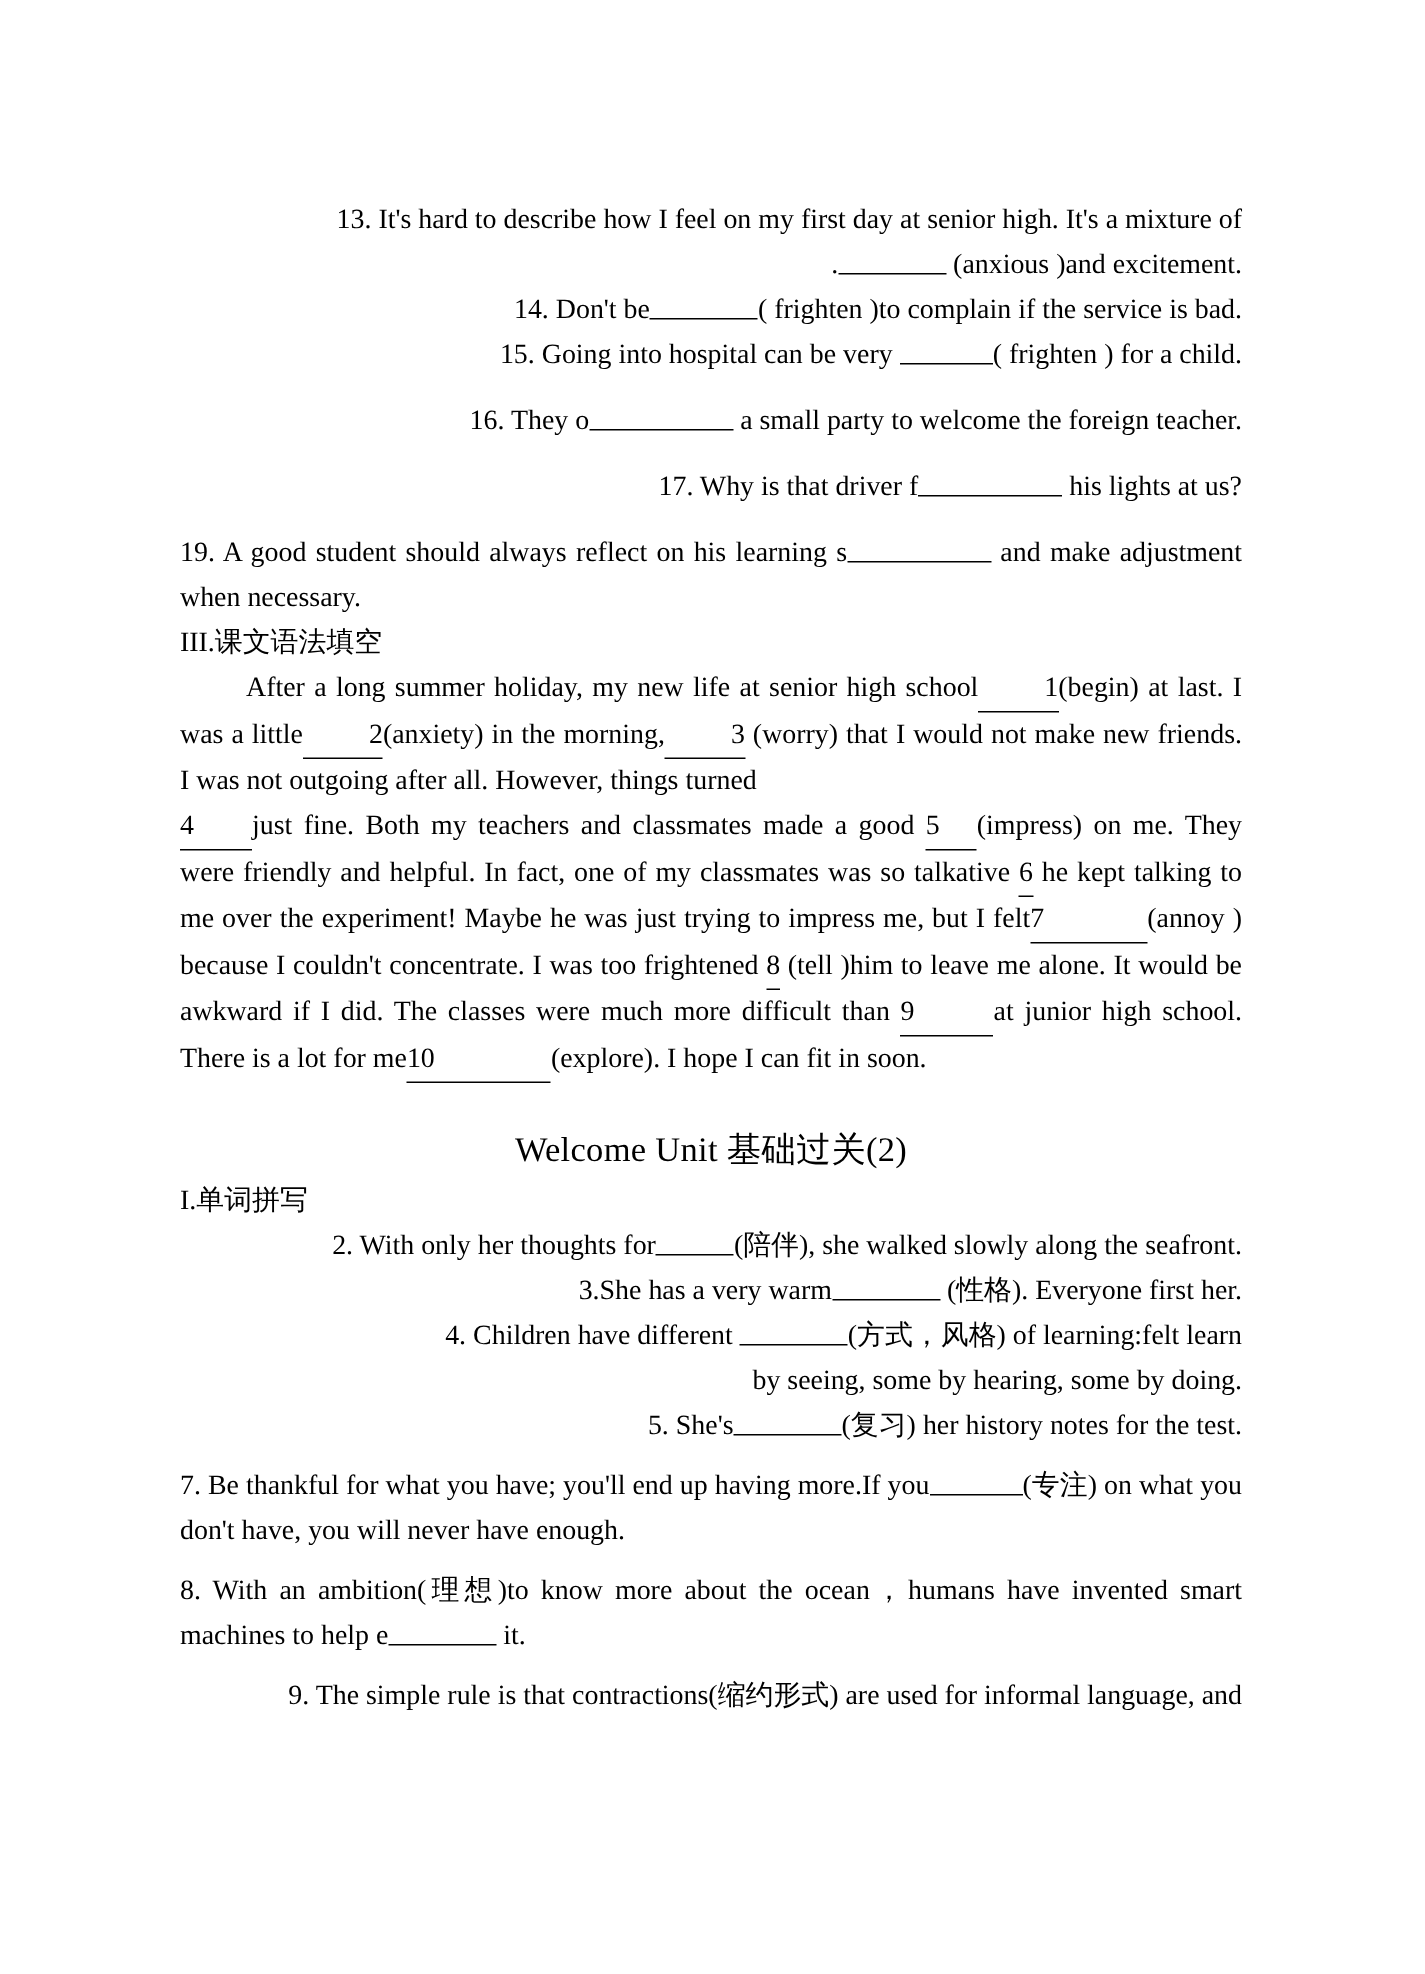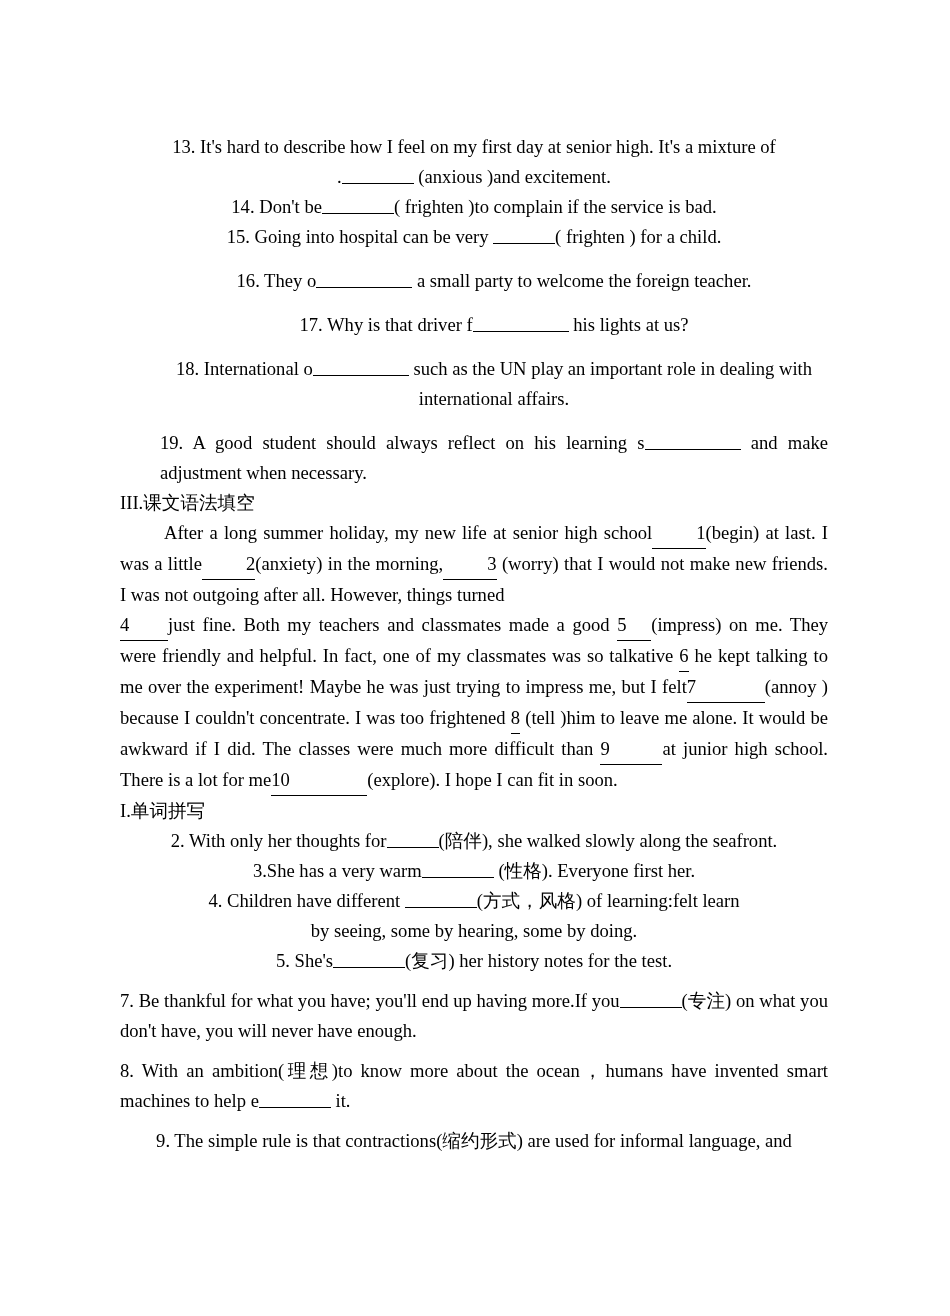--- a/index.html
+++ b/index.html
@@ -23,24 +23,24 @@
     background: #ffffff;
   }
   .doc {
     font-size: 18.6px;
     line-height: 30px;
   }
   p {
     margin: 0;
   }
   
-  .ln        { margin: 0; text-align: center; }
+  .ln        { margin: 0; text-align: right; }
   .just      { margin: 0; text-align: justify; text-align-last: left; }
   .gap-sm    { margin-top: 10px; }
-  .gap-md    { margin-top: 14px; margin-left: 40px; }
+  .gap-md    { margin-top: 14px; }
   .indent    { text-indent: 44px; }
 
   
   .sec-head {
     margin: 0;
     font-size: 18.6px;
     line-height: 30px;
   }
 
   
@@ -89,30 +89,30 @@
     <p class="ln"><span>.</span><span class="blk b7"></span><span> (anxious )and excitement.</span></p>
 
     <p class="ln"><span>14.</span> <span>Don't be</span><span class="blk b7"></span><span>( frighten )to complain if the service is bad.</span></p>
 
     <p class="ln"><span>15.</span> <span>Going into hospital can be very </span><span class="blk b6"></span><span>( frighten ) for a child.</span></p>
 
     <p class="ln gap-md"><span>16.</span> <span>They o</span><span class="blk b9"></span><span> a small party to welcome the foreign teacher.</span></p>
 
     <p class="ln gap-md"><span>17.</span> <span>Why is that driver f</span><span class="blk b9"></span><span> his lights at us?</span></p>
 
-    <p class="ln gap-md"><span>18.</span> <span>International o</span><span class="blk b9"></span><span> such as the UN play an important role in dealing with international affairs.</span></p>
 
     <p class="just gap-md"><span>19.</span> <span>A good student should always reflect on his learning s</span><span class="blk b9"></span><span> and make adjustment when necessary.</span></p>
 
     <p class="sec-head">III.课文语法填空</p>
 
     <p class="just indent"><span>After a long summer holiday, my new life at senior high school</span><span class="nblk n-sm">1</span><span>(begin) at last. I was a little</span><span class="nblk n-md">2</span><span>(anxiety) in the morning,</span><span class="nblk n-sm">3</span><span> (worry) that I would not make new friends. I was not outgoing after all. However, things turned</span></p>
 
     <p class="just"><span class="nblk n-md">4</span><span>just fine. Both my teachers and classmates made a good </span><span class="nblk n-sm">5</span><span>(impress) on me. They were friendly and helpful. In fact, one of my classmates was so talkative </span><span class="nblk">6</span><span> he kept talking to me over the experiment! Maybe he was just trying to impress me, but I felt</span><span class="nblk n-xl">7</span><span>(annoy ) because I couldn't concentrate. I was too frightened </span><span class="nblk">8</span><span> (tell )him to leave me alone. It would be awkward if I did. The classes were much more difficult than </span><span class="nblk n-lg">9</span><span>at junior high school. There is a lot for me</span><span class="nblk n-xxl">10</span><span>(explore). I hope I can fit in soon.</span></p>
 
+    <p class="title">Welcome Unit 基础过关(2)</p>
 
     <p class="sec-head gap-sm">I.单词拼写</p>
 
 
     <p class="ln"><span>2.</span> <span>With only her thoughts for</span><span class="blk b5"></span><span>(陪伴), she walked slowly along the seafront.</span></p>
 
     <p class="ln"><span>3.</span><span>She has a very warm</span><span class="blk b7"></span><span> (性格). Everyone first her.</span></p>
 
     <p class="ln"><span>4.</span> <span>Children have different </span><span class="blk b7"></span><span>(方式，风格) of learning:felt learn</span></p>
     <p class="ln">by seeing, some by hearing, some by doing.</p>

